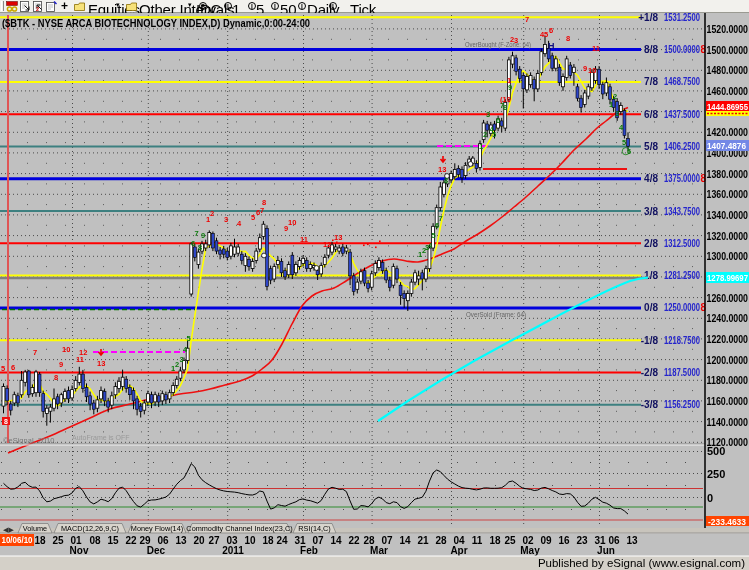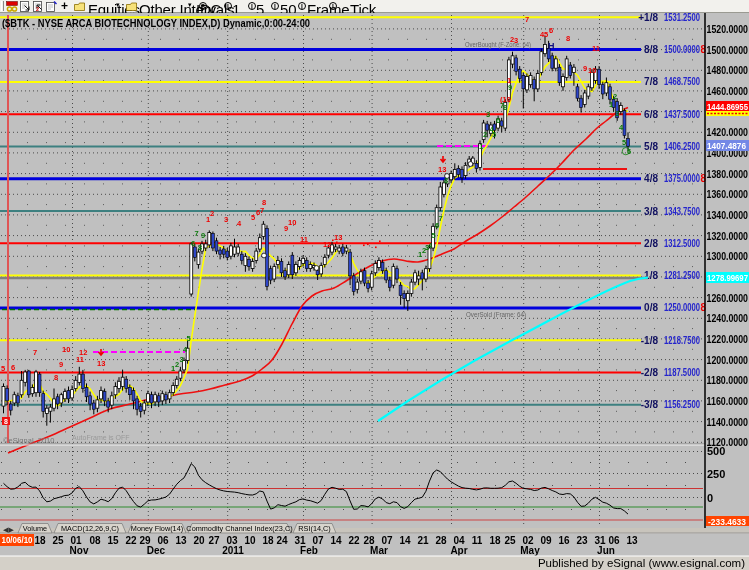--- a/index.html
+++ b/index.html
@@ -45,21 +45,21 @@
     <span class="arr" style="left:188px">▾</span>
 <span class="circ" style="left:199px">S</span>
     <span class="tt" style="left:196px">IDC</span>
 <span class="circ" style="left:224px">I</span>
     <span class="tt" style="left:232px">1</span>
 <span class="circ" style="left:248px">I</span>
     <span class="tt" style="left:256px">5</span>
 <span class="circ" style="left:271px">I</span>
     <span class="tt" style="left:280px">50</span>
 <span class="circ" style="left:298px">I</span>
-    <span class="tt" style="left:307px">Frame</span>
+    <span class="tt" style="left:307px">Daily</span>
 <span class="circ" style="left:329px">I</span>
     <span class="tt" style="left:350px">Tick</span>
 </div>
 <svg class="chart" width="749" height="557" viewBox="0 13 749 557">
 <rect x="0" y="13" width="749" height="557" fill="#c0c0c0"></rect>
 <line x1="1" y1="442.3" x2="703" y2="442.3" stroke="#4a4a4a" stroke-width="1" stroke-dasharray="1 3"></line>
 <line x1="8" y1="431.9" x2="703" y2="431.9" stroke="#5a5a5a" stroke-width="1" stroke-dasharray="1 18"></line>
 <line x1="1" y1="421.6" x2="703" y2="421.6" stroke="#4a4a4a" stroke-width="1" stroke-dasharray="1 3"></line>
 <line x1="8" y1="411.3" x2="703" y2="411.3" stroke="#5a5a5a" stroke-width="1" stroke-dasharray="1 18"></line>
 <line x1="1" y1="400.9" x2="703" y2="400.9" stroke="#4a4a4a" stroke-width="1" stroke-dasharray="1 3"></line>

